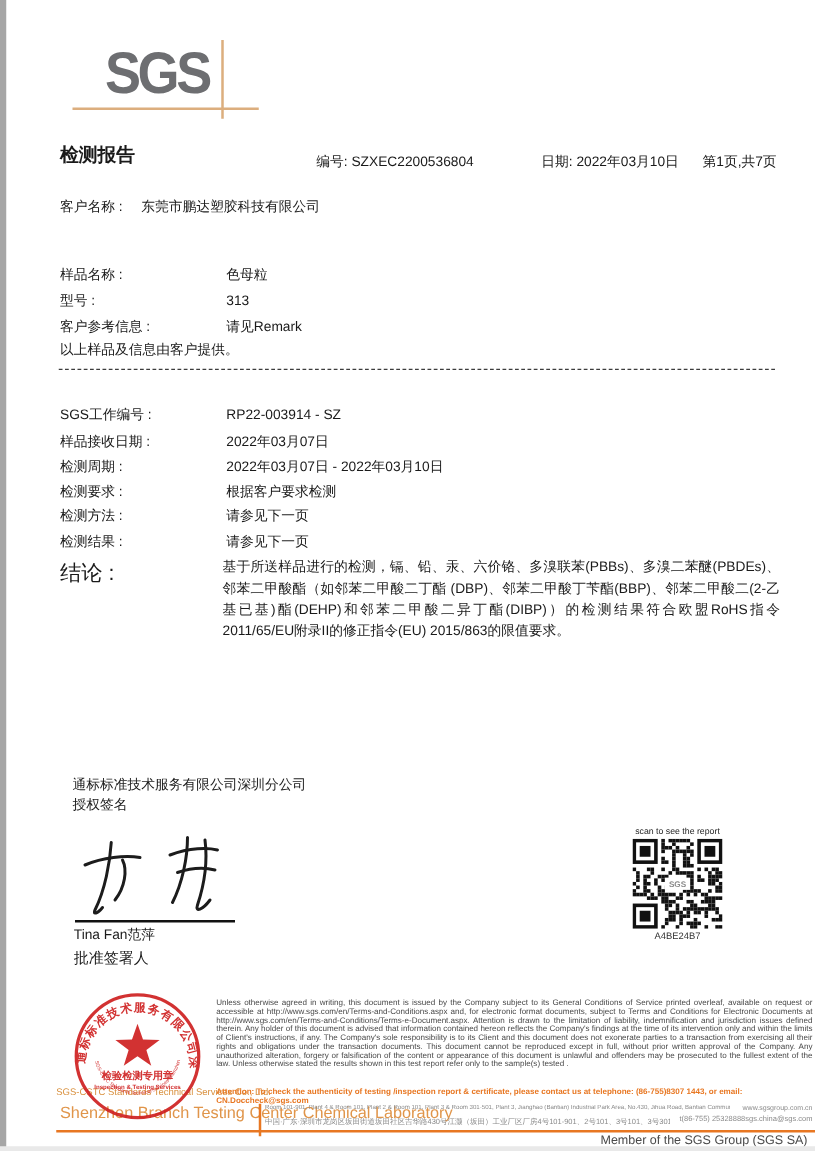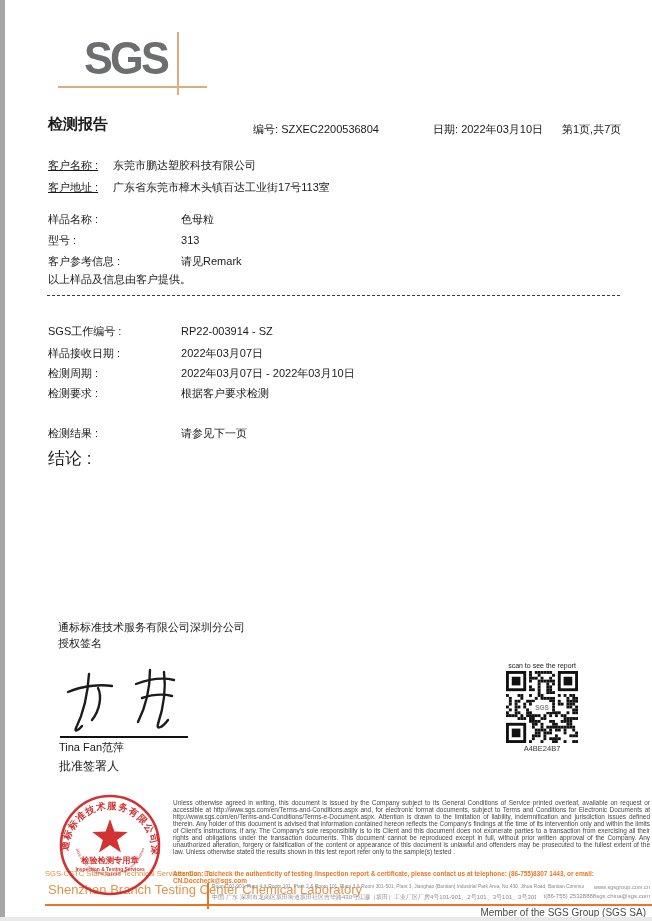--- a/index.html
+++ b/index.html
@@ -13,21 +13,21 @@
              color:#6d6e71;letter-spacing:-3px;line-height:1;transform:scaleX(.92);transform-origin:left;}
   .cross-h{position:absolute;left:58px;top:86px;width:149px;height:2px;background:#dcae7e;}
   .cross-v{position:absolute;left:177px;top:32px;width:2px;height:63px;background:#dcae7e;}
 
   
   .doc-title{position:absolute;left:48px;top:115px;font-size:15px;font-weight:bold;white-space:nowrap;}
   .hdr{position:absolute;top:122px;font-size:11px;white-space:nowrap;margin-left:24px;}
 
   .row{position:absolute;left:48px;font-size:11px;white-space:nowrap;}
   .row .lbl{display:inline-block;}
-  .w62{width:62px;text-decoration:underline;}
+  .w62{width:62px;}
   .w130{width:130px;}
 
   .dashsep{position:absolute;left:47px;top:295px;width:573px;height:0;border-top:1.5px dashed #3c3c3c;}
 
   .concl-lbl{position:absolute;left:48px;top:447px;font-size:17px;}
   .concl-text{position:absolute;left:178px;top:446px;width:446px;font-size:11px;line-height:17px;text-align:justify;}
 
   .sig-company{position:absolute;left:58px;top:620px;font-size:11px;}
   .sig-auth{position:absolute;left:58px;top:636px;font-size:11px;}
   .sig-svg{position:absolute;left:62px;top:662px;}
@@ -68,24 +68,20 @@
 
   <div class="doc-title">检测报告</div>
   <div class="hdr" style="left:229px;"><span>编号: </span><span>SZXEC2200536804</span></div>
   <div class="hdr" style="left:409px;"><span>日期: </span><span>2022年03月10日</span></div>
   <div class="hdr" style="left:538px;">第1页,共7页</div>
 
   <div class="row" style="top:158px;">
     <span class="lbl w62">客户名称 :</span>
     <span>东莞市鹏达塑胶科技有限公司</span>
   </div>
-  <div class="row" style="top:180px;">
-    <span class="lbl w62">客户地址 :</span>
-    <span>广东省东莞市樟木头镇百达工业街17号113室</span>
-  </div>
 
   <div class="row" style="top:212px;">
     <span class="lbl w130">样品名称 :</span>
     <span>色母粒</span>
   </div>
   <div class="row" style="top:233px;">
     <span class="lbl w130">型号 :</span>
     <span>313</span>
   </div>
   <div class="row" style="top:254px;">
@@ -105,26 +101,31 @@
     <span>2022年03月07日</span>
   </div>
   <div class="row" style="top:366px;">
     <span class="lbl w130">检测周期 :</span>
     <span>2022年03月07日 - 2022年03月10日</span>
   </div>
   <div class="row" style="top:386px;">
     <span class="lbl w130">检测要求 :</span>
     <span>根据客户要求检测</span>
   </div>
+  <div class="row" style="top:405px;">
+    <span class="lbl w130">检测方法 :</span>
+    <span>请参见下一页</span>
+  </div>
   <div class="row" style="top:426px;">
     <span class="lbl w130">检测结果 :</span>
     <span>请参见下一页</span>
   </div>
 
   <div class="concl-lbl">结论 :</div>
+  <div class="concl-text">基于所送样品进行的检测，镉、铅、汞、六价铬、多溴联苯(PBBs)、多溴二苯醚(PBDEs)、邻苯二甲酸酯（如邻苯二甲酸二丁酯 (DBP)、邻苯二甲酸丁苄酯(BBP)、邻苯二甲酸二(2-乙基已基)酯(DEHP)和邻苯二甲酸二异丁酯(DIBP)）的检测结果符合欧盟RoHS指令2011/65/EU附录II的修正指令(EU) 2015/863的限值要求。</div>
 
   <div class="sig-company">通标标准技术服务有限公司深圳分公司</div>
   <div class="sig-auth">授权签名</div>
   <svg class="sig-svg" width="140" height="74" viewBox="0 0 140 74">
     <g fill="none" stroke="#1c1c1c" stroke-width="2.4" stroke-linecap="round">
       <path d="M6,30 C20,24 38,22 50,24"></path>
       <path d="M27,12 C26,28 22,50 14,66 C12,70 16,69 20,64"></path>
       <path d="M36,26 C40,34 38,48 30,58"></path>
       <path d="M74,22 C90,16 104,16 112,18"></path>
       <path d="M88,8 C88,24 84,44 76,60"></path>

